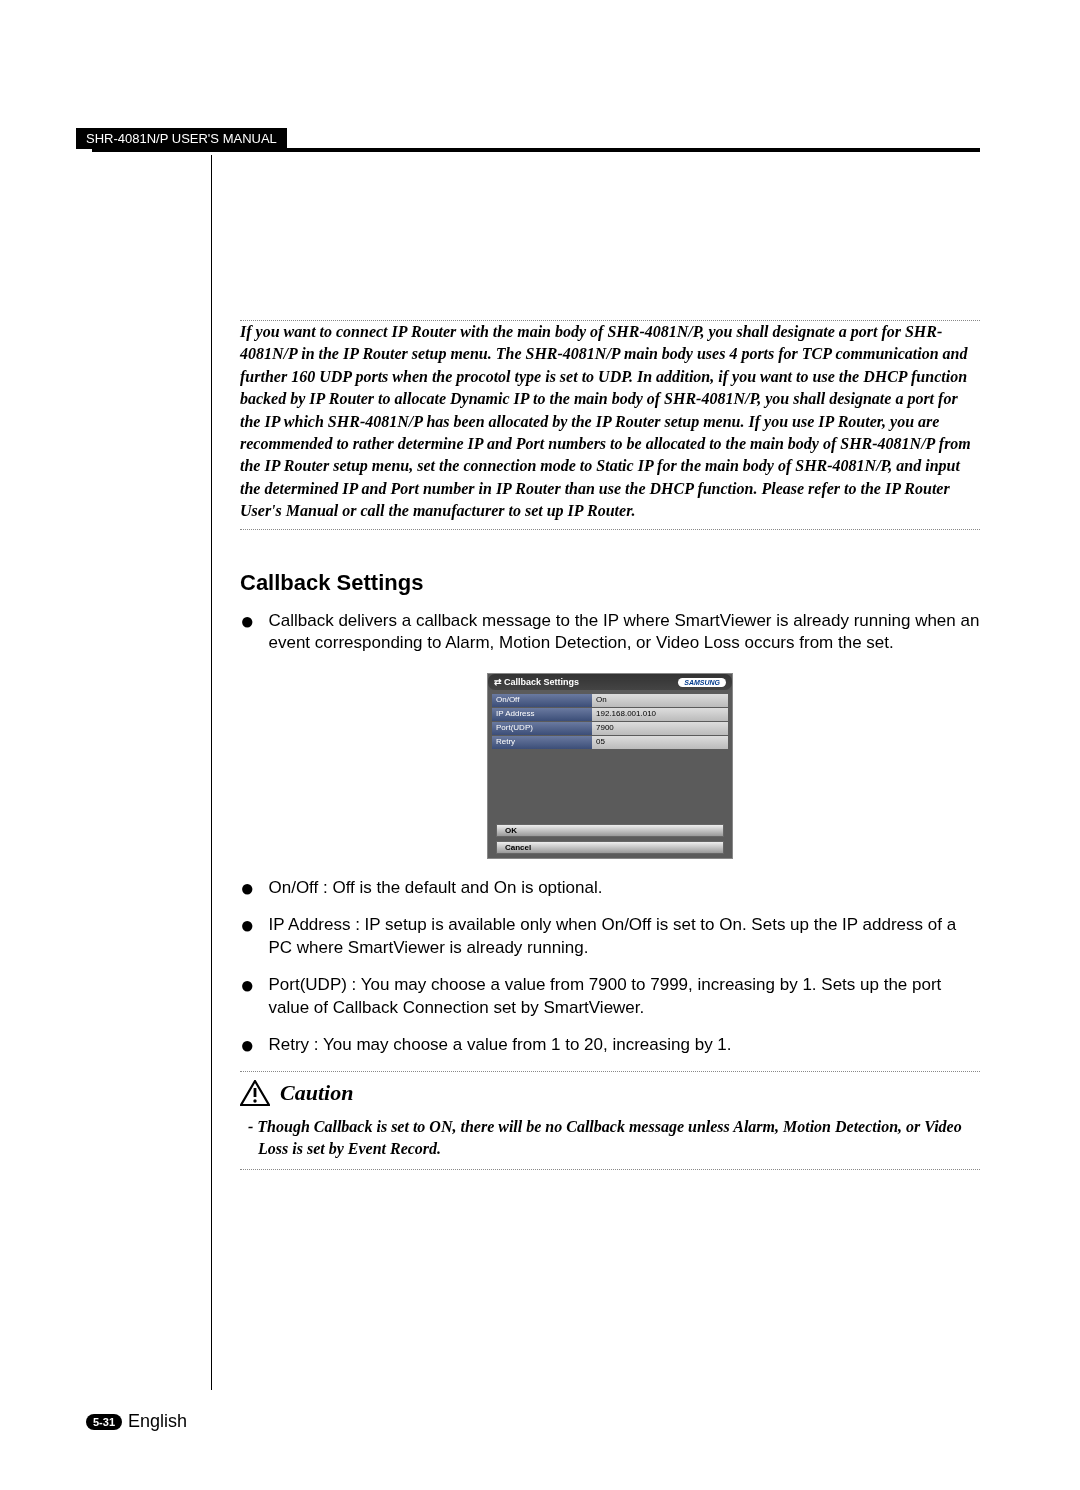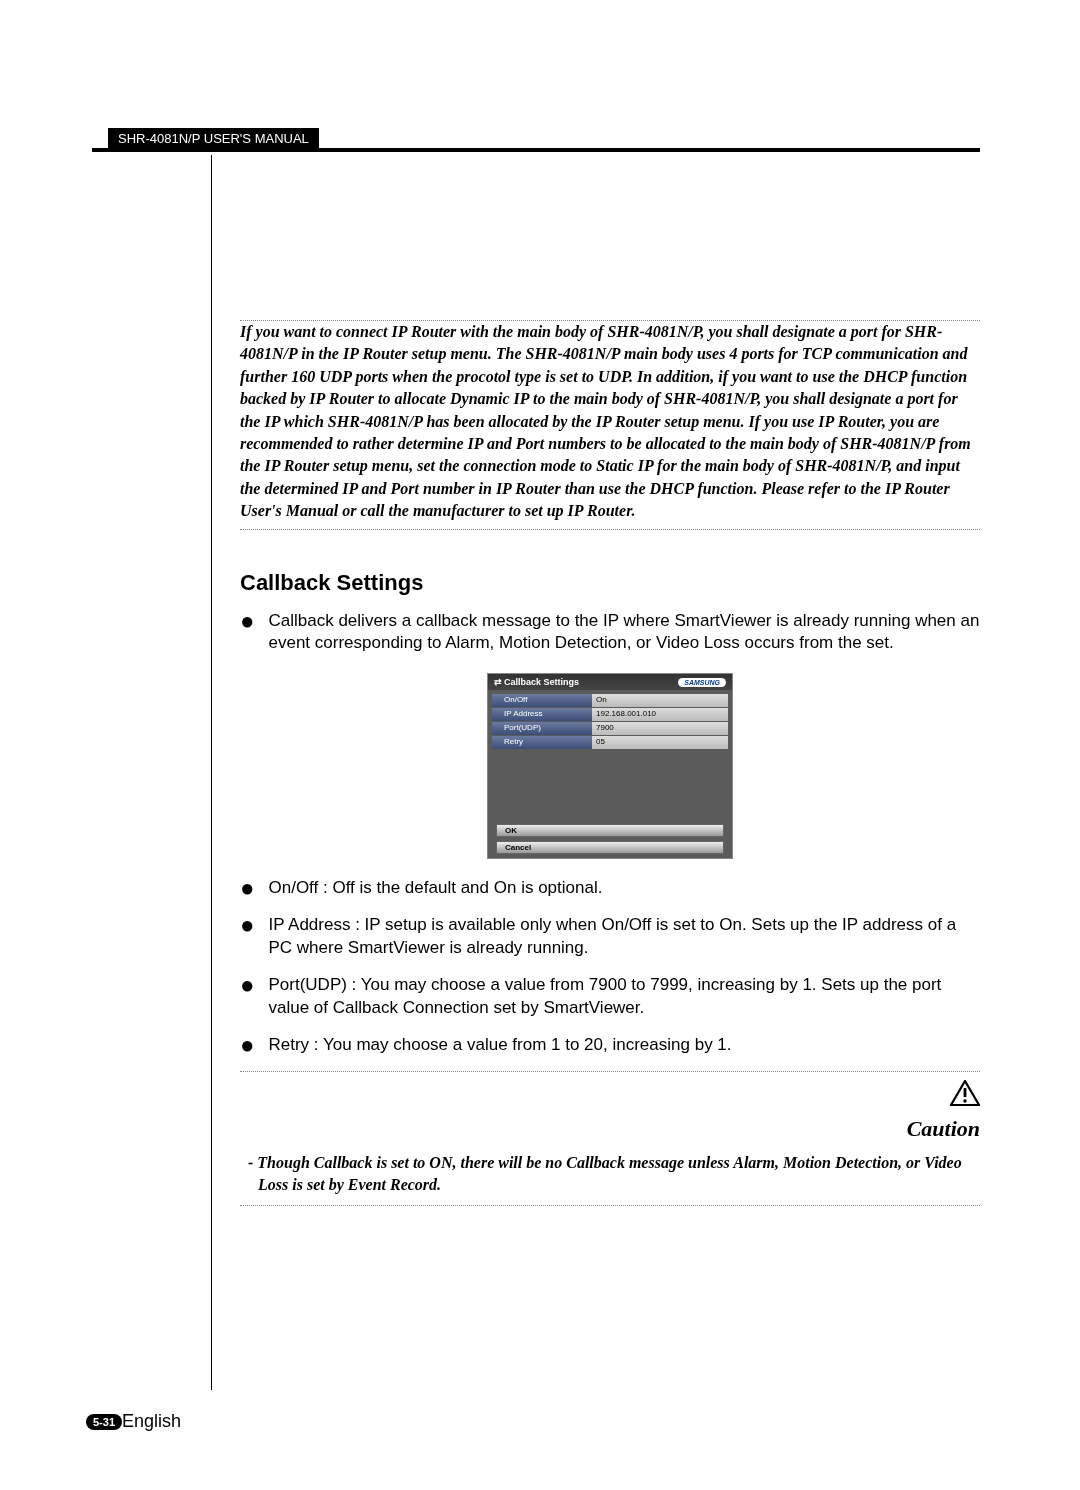--- a/index.html
+++ b/index.html
@@ -7,21 +7,21 @@
       width: 1080px;
       height: 1490px;
       background: #fff;
       font-family: Arial, Helvetica, sans-serif;
       color: #000;
       position: relative;
     }
     .header-tab {
       position: absolute;
       top: 128px;
-      left: 108px;
+      left: 76px;
       background: #000;
       color: #fff;
       font-size: 13px;
       padding: 3px 10px;
     }
     .header-rule {
       position: absolute;
       top: 148px;
       left: 92px;
       right: 100px;
@@ -102,39 +102,40 @@
       color: #fff;
     }
     .dlg-title {
       display: flex;
       align-items: center;
       justify-content: space-between;
       background: linear-gradient(#333,#444);
       padding: 3px 6px;
       font-weight: bold;
       font-size: 9px;
+      border-radius: 7px;
     }
     .dlg-brand {
       background: #fff;
       color: #003a8c;
       font-size: 7px;
       font-style: italic;
       font-weight: bold;
       padding: 1px 6px;
       border-radius: 7px;
     }
     .dlg-body {
       padding: 4px 4px 0 4px;
       background: #5b5b5b;
     }
     .dlg-row { display: flex; height: 13px; margin-bottom: 1px; }
     .dlg-row .lab {
       flex: 0 0 100px;
       background: linear-gradient(#6a7aa0,#3c4e78);
-      padding: 1px 12px;
+      padding: 1px 4px;
       color: #fff;
     }
     .dlg-row .val {
       flex: 1;
       background: linear-gradient(#ddd,#bbb);
       color: #000;
       padding: 1px 4px;
     }
     .dlg-spacer { height: 70px; background: #5b5b5b; }
     .dlg-btns {
@@ -151,21 +152,20 @@
       font-size: 8px;
       font-weight: bold;
       padding: 1px 8px;
       border: 1px solid #666;
     }
     .caution-row {
       display: flex;
       align-items: flex-end;
       gap: 10px;
       margin: 8px 0 10px 0;
-      flex-direction: column;
     }
     .caution-icon { width: 30px; height: 26px; }
     .caution-title {
       font-family: Georgia, "Times New Roman", serif;
       font-style: italic;
       font-weight: bold;
       font-size: 22px;
     }
     .caution-body {
       font-family: Georgia, "Times New Roman", serif;
@@ -175,20 +175,21 @@
       line-height: 1.35;
       padding-left: 0;
     }
     .caution-body li { list-style: none; text-indent: -10px; padding-left: 18px; }
     .footer {
       position: absolute;
       bottom: 58px;
       left: 86px;
       display: flex;
       align-items: center;
+      gap: 6px;
     }
     .badge {
       background: #000;
       color: #fff;
       font-size: 11px;
       font-weight: bold;
       border-radius: 10px;
       padding: 2px 7px;
     }
     .footer-lang {

